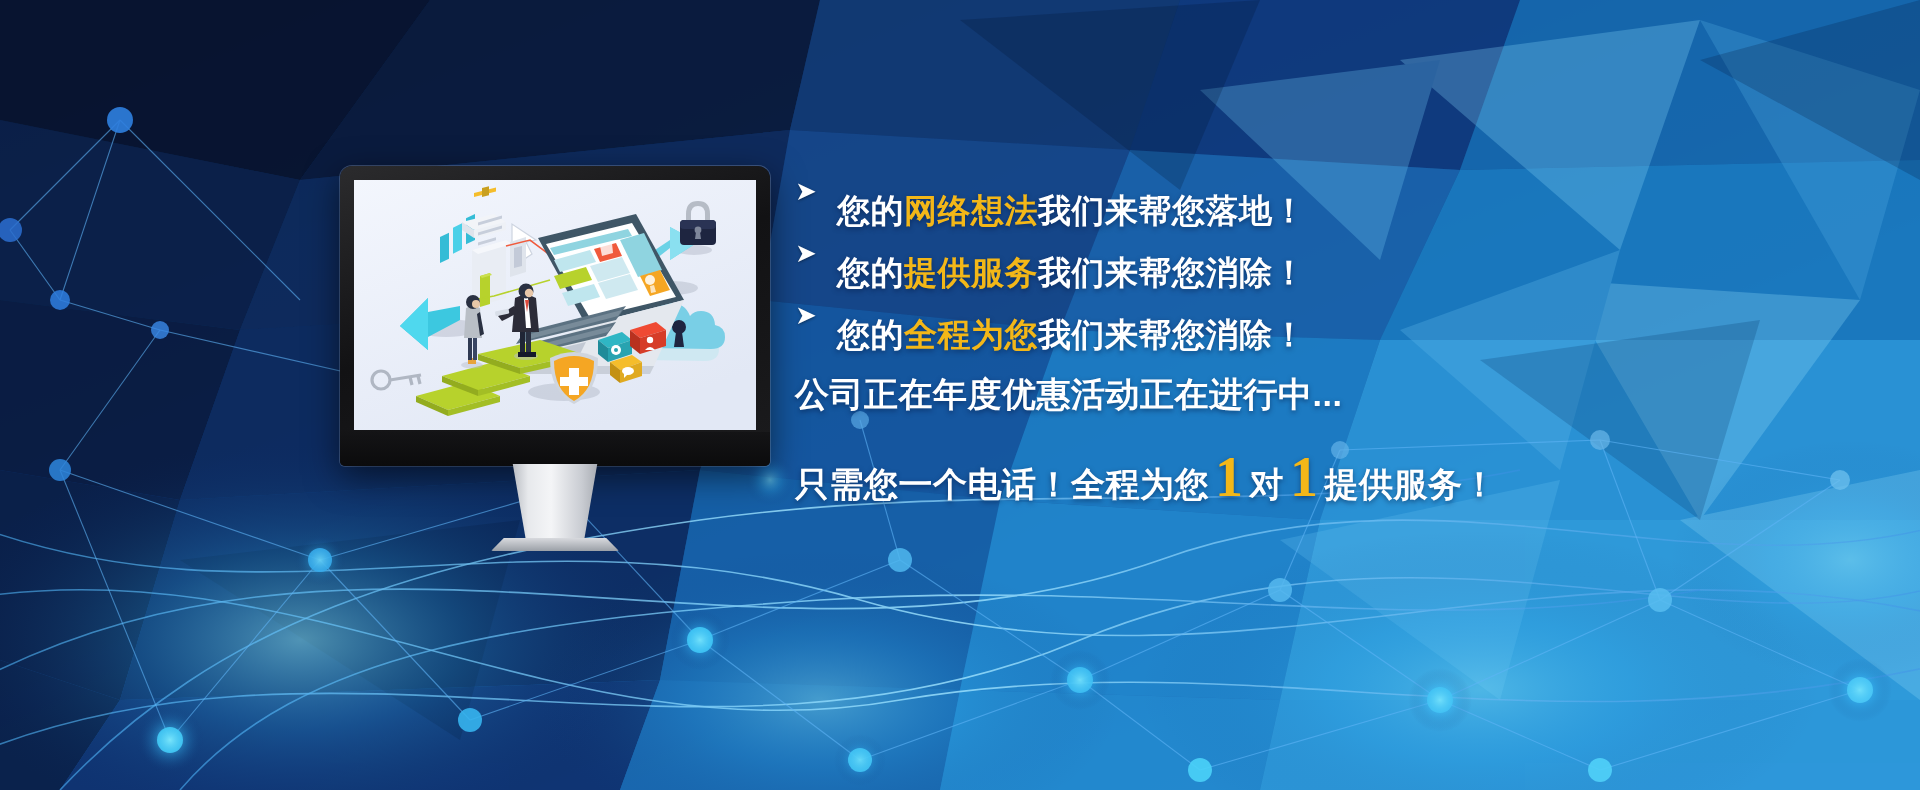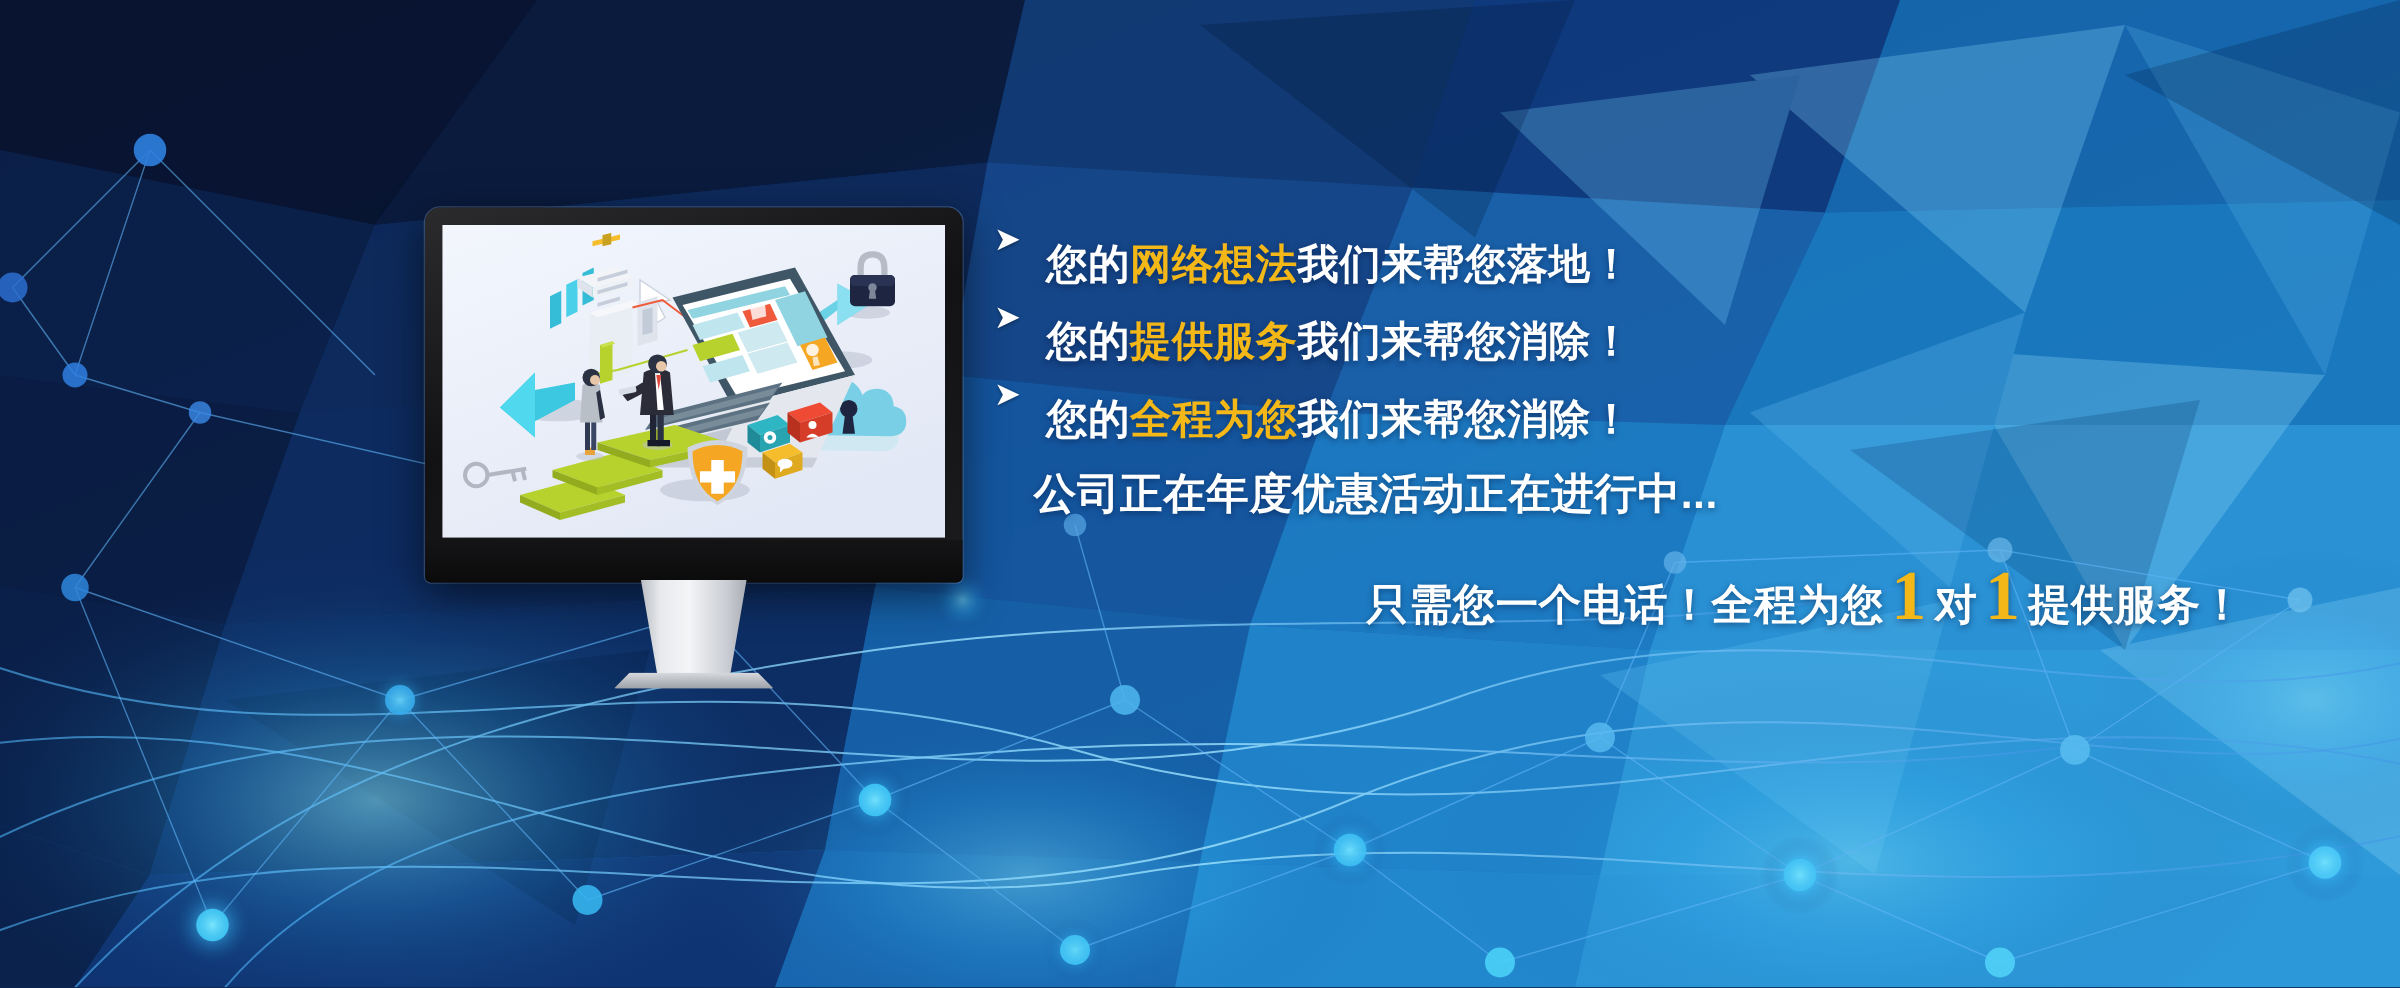--- a/index.html
+++ b/index.html
@@ -91,29 +91,28 @@
     margin-top:40px;
   }
   .hl { color:#f3b718; }
 
   .promo-line {
     margin-top:26px;
     font-size:34px; font-weight:bold; color:#ffffff;
     letter-spacing:.5px;
     text-shadow:0 2px 5px rgba(0,20,60,.5);
     white-space:nowrap;
-    margin-left:32px;
   }
   .cta-line {
     margin-top:34px;
     font-size:34px; font-weight:bold; color:#ffffff;
     letter-spacing:.5px;
     text-shadow:0 2px 5px rgba(0,20,60,.5);
     white-space:nowrap;
-    display:flex; align-items:baseline;justify-content:flex-end;
+    display:flex; align-items:baseline;
   }
   .big-one {
     color:#f3b718;
     font-size:56px; font-weight:bold;
     line-height:0.9;
     padding:0 6px;
     font-family:"Liberation Serif","DejaVu Serif",serif;
   }
   .cta-seg { display:inline-block; }
 </style>

